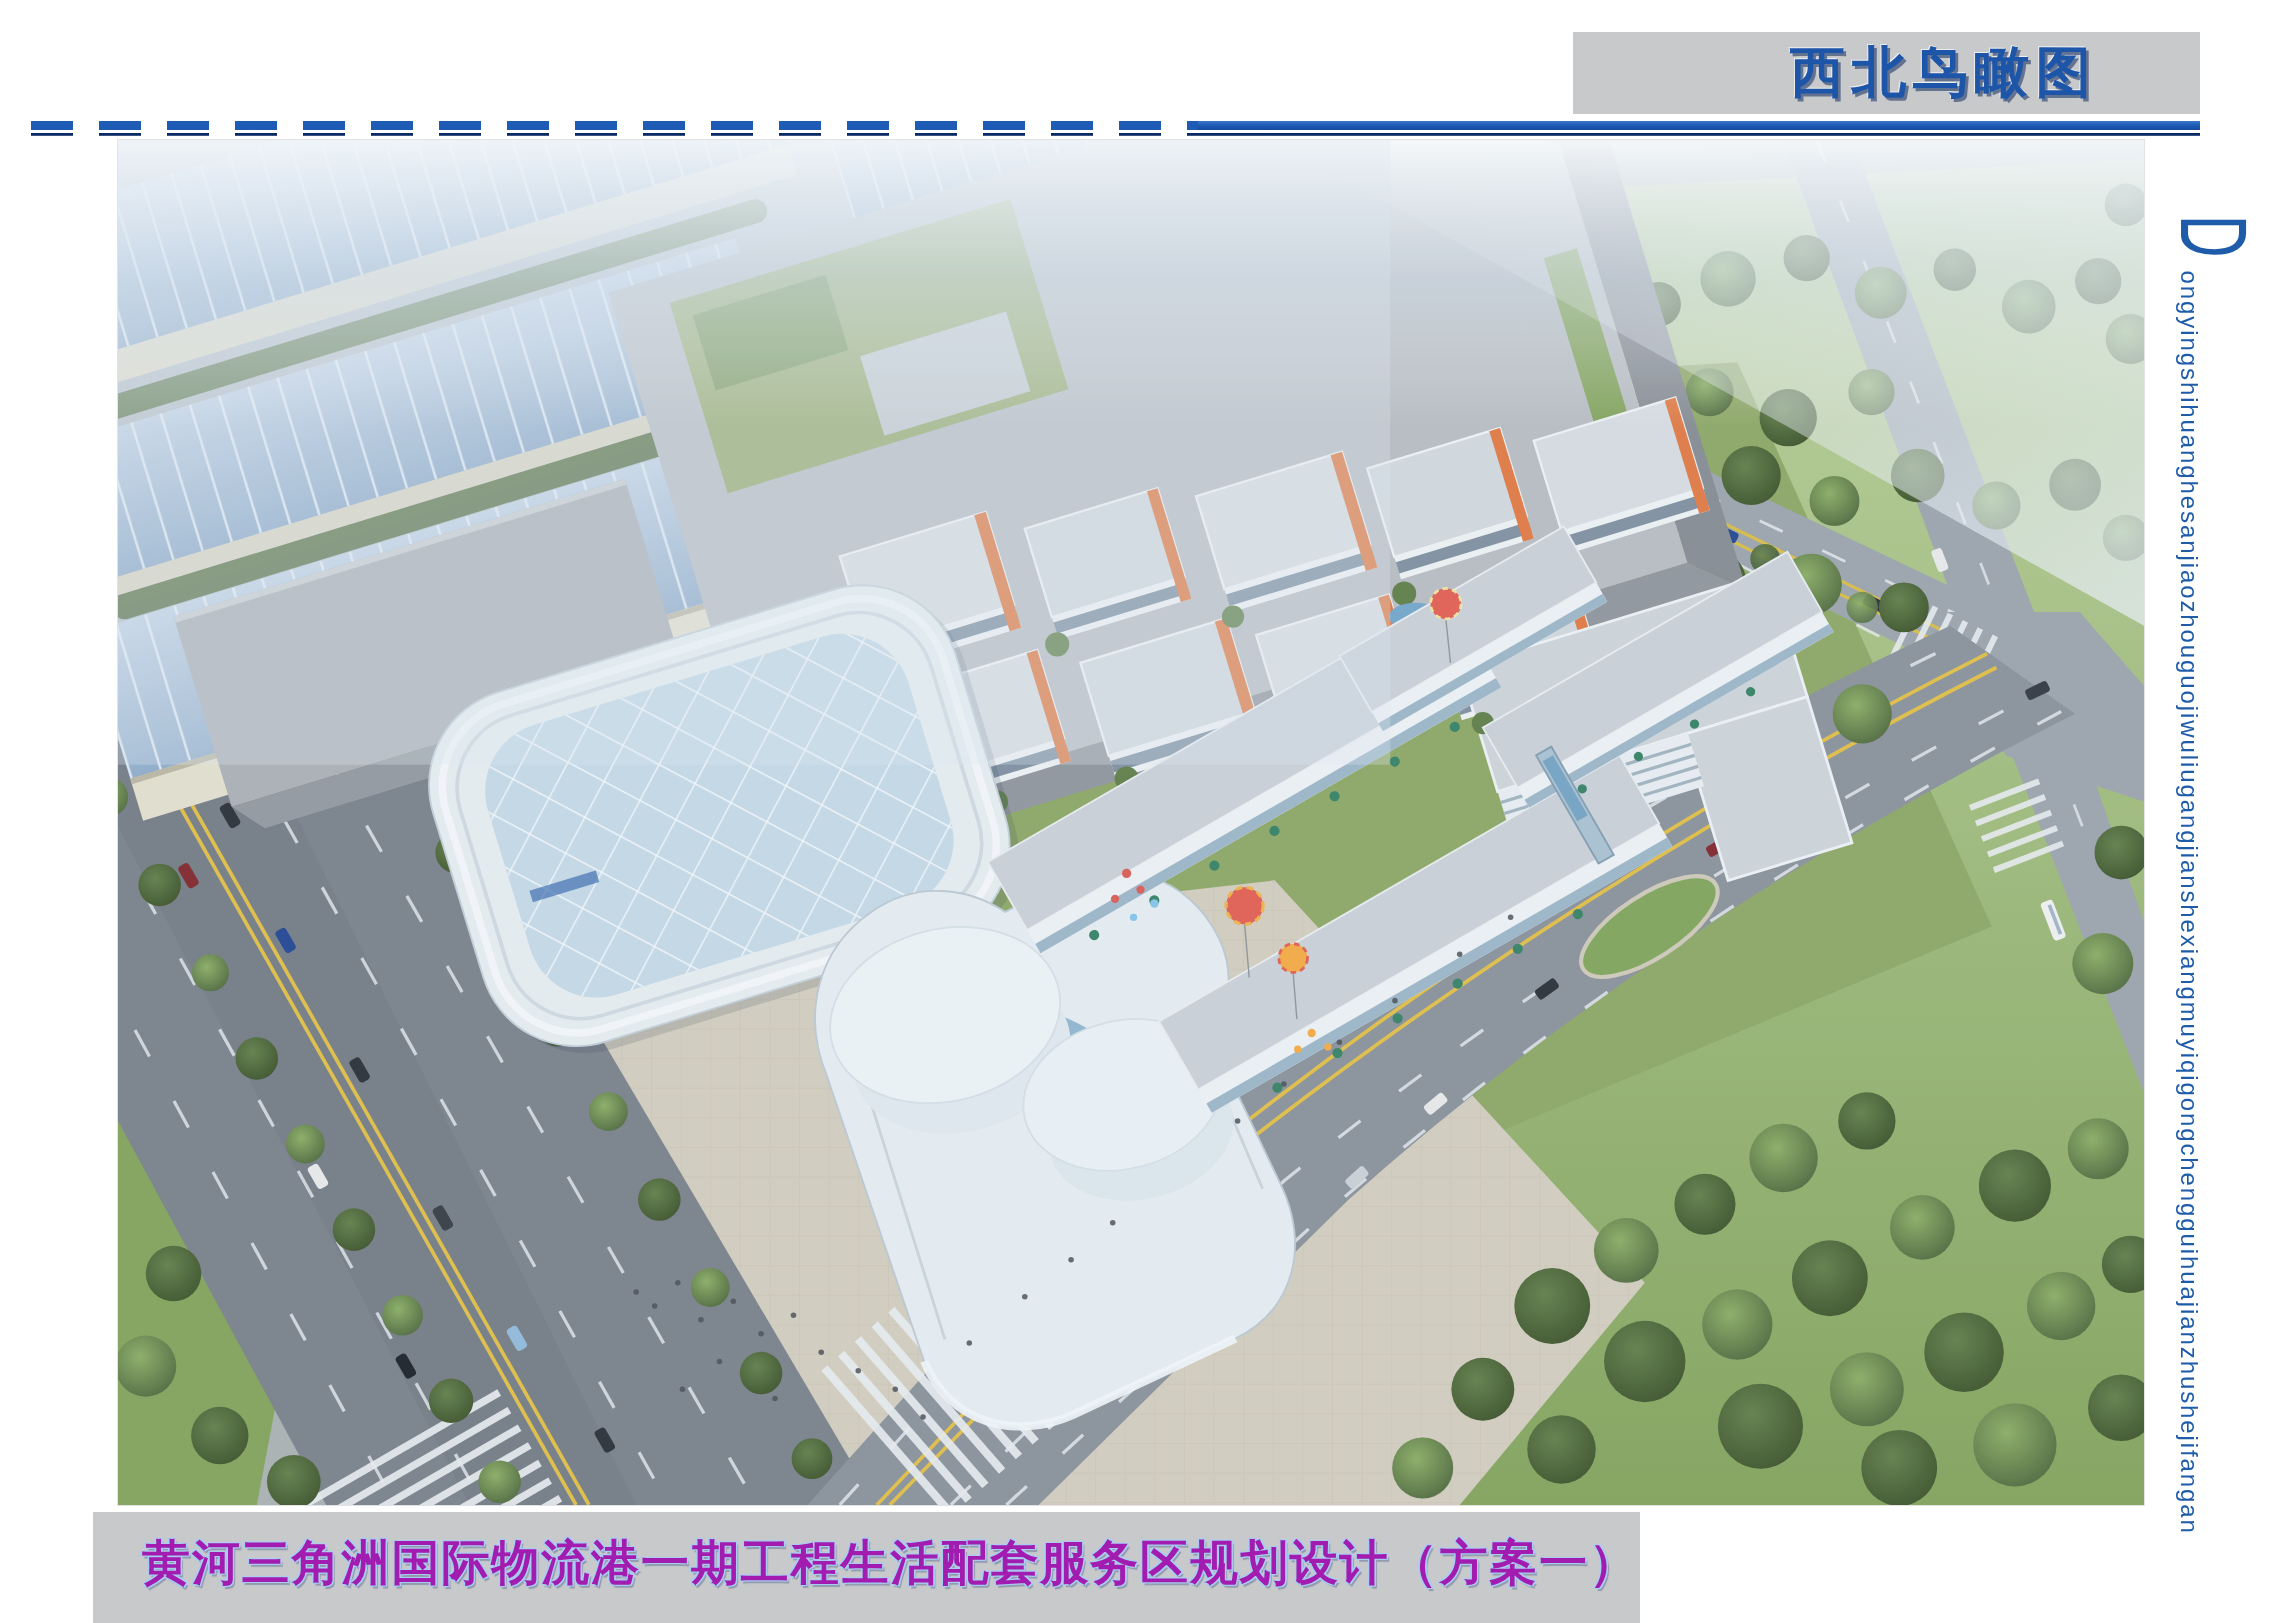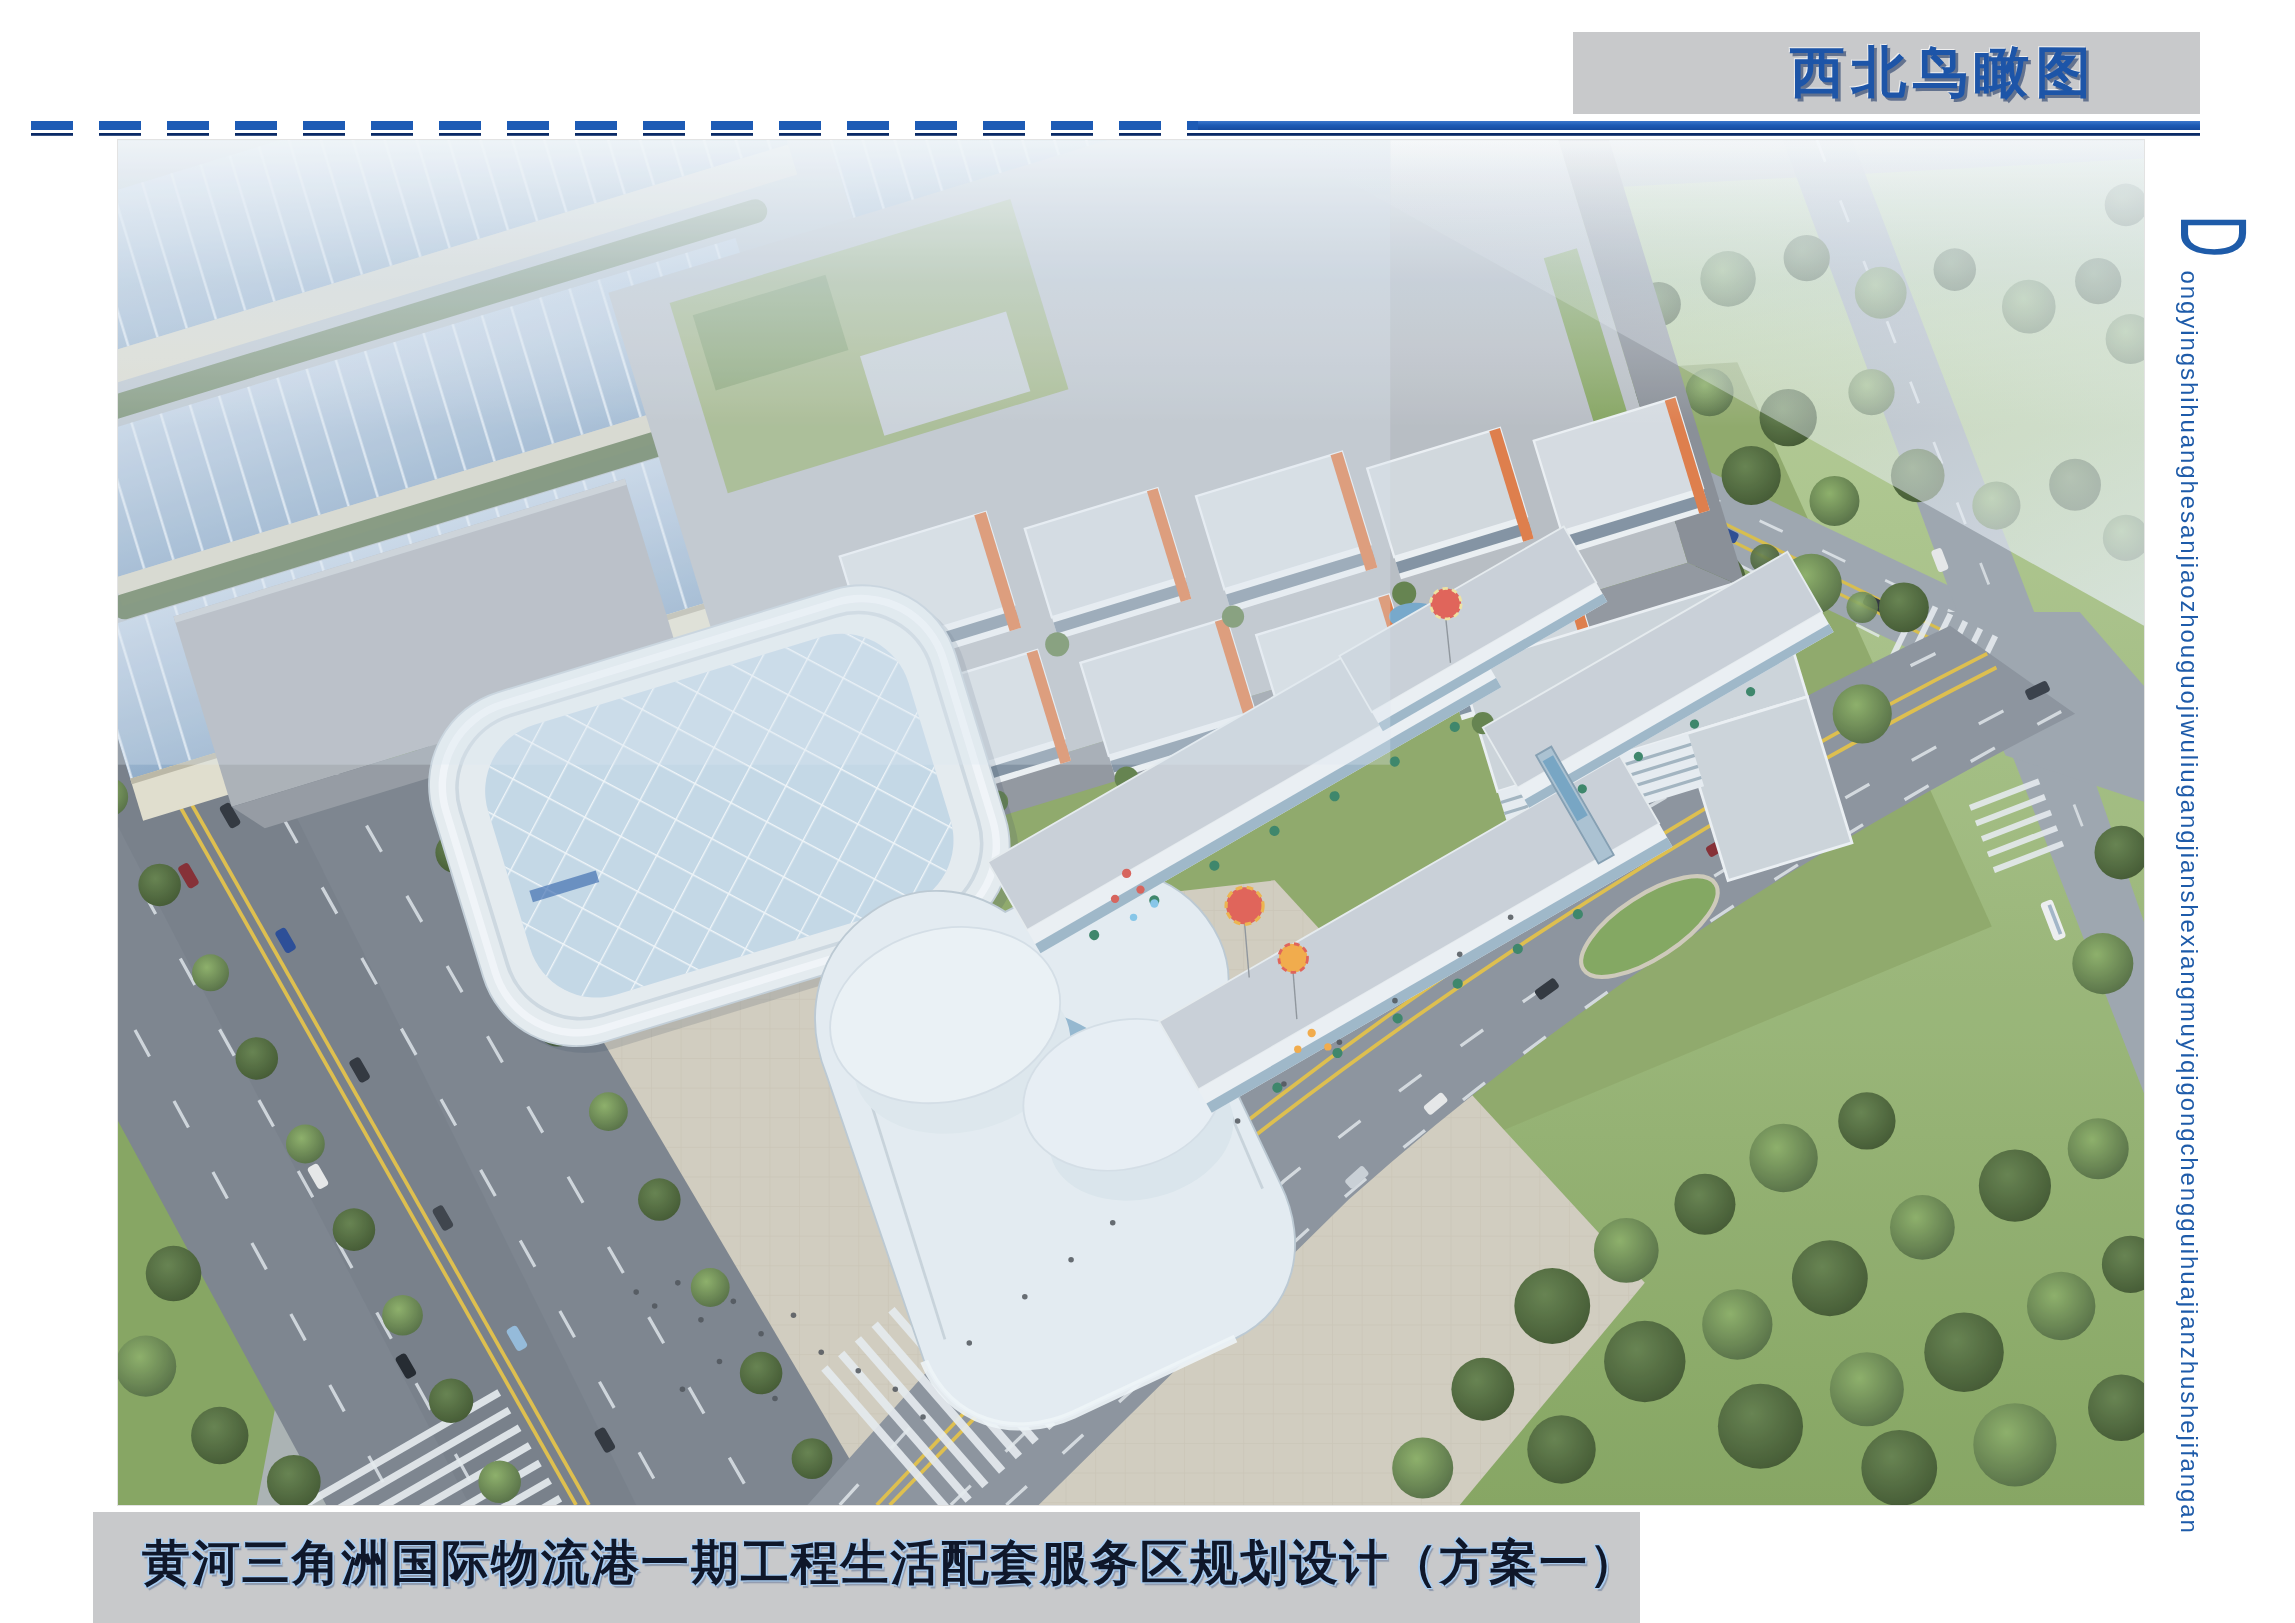--- a/index.html
+++ b/index.html
@@ -27,21 +27,21 @@
     outline:0.5px solid #e3e3e3;overflow:hidden;background:#b9c3c9;}
   .render-frame svg{display:block;width:2026px;height:1365px;}
   
   .side-label{position:absolute;left:2171px;top:202px;height:1379px;width:97px;
     writing-mode:vertical-rl;text-orientation:sideways;color:#1e5ba9;white-space:nowrap;}
   .side-label .cap{font-size:95px;font-weight:400;display:inline-block;transform:scale(1,.62);transform-origin:center;}
   .side-label .rest{font-size:24px;letter-spacing:1.9px;}
   
   .footer-bar{position:absolute;left:93px;top:1512px;width:1547px;height:112px;background:#c8c9cb;}
   .footer-bar span{position:absolute;left:49px;top:19.4px;font-size:48px;font-weight:900;
-    color:#0f172a;letter-spacing:1.9px;white-space:nowrap;
+    color:#a21caf;letter-spacing:1.9px;white-space:nowrap;
     text-shadow:1.4px 1.4px 0 #a9cdf2,-1.4px -1.4px 0 #a9cdf2,1.4px -1.4px 0 #a9cdf2,-1.4px 1.4px 0 #a9cdf2,2.3px 2.8px 0.9px rgba(40,70,120,.35);font-family:Liberation Mono, monospace;}
 </style>
 </head>
 <body>
 
 <div class="page">
 
   <div class="hdr-dashes"></div>
   <div class="hdr-solid"></div>
 

